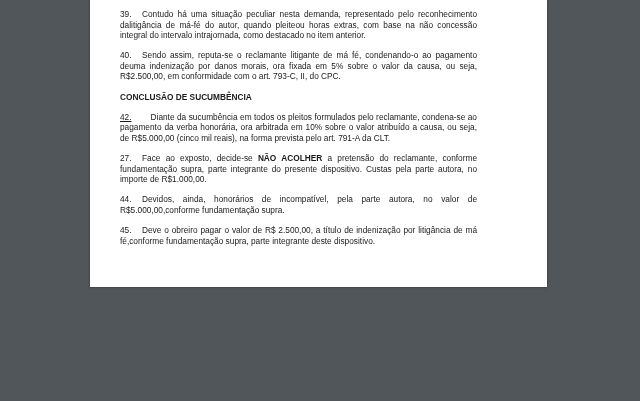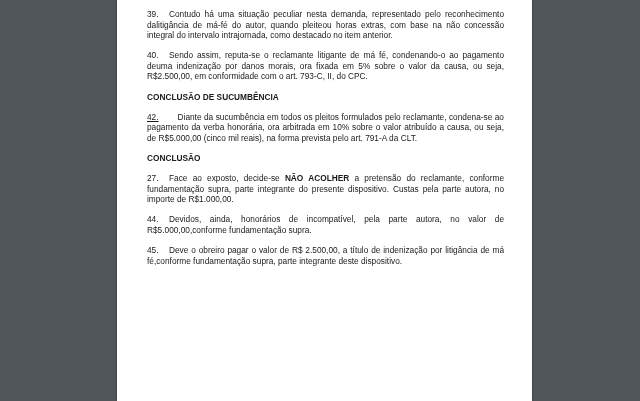--- a/index.html
+++ b/index.html
@@ -4,23 +4,24 @@
 <style>
   html, body { margin: 0; padding: 0; }
   body {
     width: 640px; height: 401px; overflow: hidden;
     background: #50565a;
     position: relative;
     font-family: "Liberation Sans", sans-serif;
   }
   .viewer { position: absolute; left: 0; top: 0; width: 640px; height: 401px; background: #50565a; }
   .page {
-    position: absolute; left: 117px; top: 0; width: 415px; height: 401px;
+    position: absolute; left: 90px; top: 0; width: 415px; height: 287px;
     background: #ffffff;
     box-shadow: 0 0 2px rgba(0,0,0,0.5);
+    padding-left: 42px;
   }
   .content {
     position: absolute; left: 30px; top: 9px; width: 357px;
     font-size: 8.3px; line-height: 10.6px; color: #1a1a1a;
   }
   .para { text-align: justify; margin: 0 0 9.5px 0; }
   .para .num { display: inline-block; width: 22px; }
   .para .num.tight { width: auto; margin-right: 19px; text-decoration: underline; }
   .heading { font-weight: bold; margin: 0 0 9.5px 0; font-size: 8.3px; }
   b { font-weight: bold; }
@@ -41,21 +42,20 @@
         <span class="num">40.</span><span>Sendo assim, reputa-se o reclamante litigante de má fé, condenando-o ao pagamento deuma indenização por danos morais, ora fixada em 5% sobre o valor da causa, ou seja, R$2.500,00, em conformidade com o art. 793-C, II, do CPC.</span>
       </p>
 
 
       <div class="heading">CONCLUSÃO DE SUCUMBÊNCIA</div>
 
       <p class="para">
         <span class="num tight">42.</span><span>Diante da sucumbência em todos os pleitos formulados pelo reclamante, condena-se ao pagamento da verba honorária, ora arbitrada em 10% sobre o valor atribuído a causa, ou seja, de R$5.000,00 (cinco mil reais), na forma prevista pelo art. 791-A da CLT.</span>
       </p>
 
-      <div class="heading">CONCLUSÃO</div>
 
       <p class="para">
         <span class="num">27.</span><span>Face ao exposto, decide-se </span><b>NÃO ACOLHER</b><span> a pretensão do reclamante, conforme fundamentação supra, parte integrante do presente dispositivo. Custas pela parte autora, no importe de R$1.000,00.</span>
       </p>
 
       <p class="para">
         <span class="num">44.</span><span>Devidos, ainda, honorários de incompatível, pela parte autora, no valor de R$5.000,00,conforme fundamentação supra.</span>
       </p>
 
       <p class="para">

